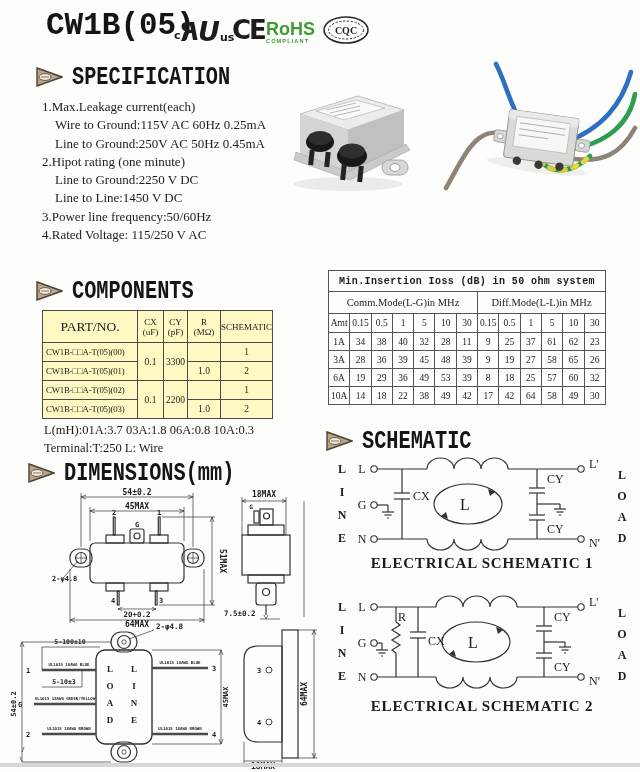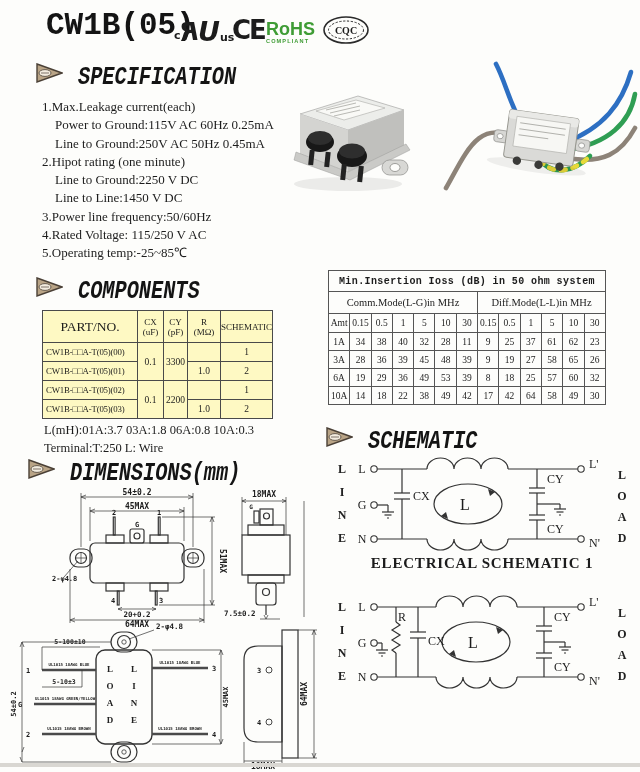--- a/index.html
+++ b/index.html
@@ -1,21 +1,21 @@
 <!DOCTYPE html>
 <html><head>
 <meta charset="utf-8">
 <style>
   html,body{margin:0;padding:0;background:#888;}
   #page{position:relative;width:640px;height:772px;background:#fdfdfb;overflow:hidden;
         font-family:"Liberation Serif",serif;color:#1c1c1c;margin:0 auto;}
   .abs{position:absolute;}
   .slab{font-family:"Liberation Mono",monospace;font-weight:700;color:#141414;white-space:nowrap;}
   .scx{display:inline-block;transform:scaleX(.78);transform-origin:0 60%;}
-  .sechdr{display:flex;align-items:flex-start;gap:15px;font-style:italic;}
+  .sechdr{display:flex;align-items:center;gap:9px;}
   .sechdr .txt{font-size:26px;letter-spacing:0;}
   .model{font-size:31px;letter-spacing:0;}
   .speclist p{margin:0;font-size:13px;line-height:18.3px;white-space:nowrap;}
   .speclist p.ind{padding-left:13px;}
   table{border-collapse:collapse;border-radius:6px;}
   
   .ctab{width:230px;table-layout:fixed;border:1.6px solid #3a3a3a;background:#fef9c3;}
   .ctab th,.ctab td{border:1px solid #4a4a4a;text-align:center;padding:0;overflow:hidden;}
   .ctab th{font-weight:400;}
   .ctab .part{font-size:8.8px;text-align:left;padding-left:3px;letter-spacing:-.2px;}
@@ -77,28 +77,27 @@
     <svg width="27" height="22" viewBox="0 0 27 22">
       <polygon points="1,2 26,11 1,20" fill="#b9a486" stroke="#4a4036" stroke-width="1.4"></polygon>
       <ellipse cx="9" cy="11" rx="6" ry="3.4" fill="#f3ecdf" stroke="#4a4036" stroke-width=".8"></ellipse>
       <path d="M5,11 h8" stroke="#4a4036" stroke-width=".7" fill="none"></path>
     </svg>
     <span class="slab txt scx">SPECIFICATION</span>
   </div>
 
   <div class="abs speclist" style="left:42px;top:98px;">
     <p>1.Max.Leakage current(each)</p>
-    <p class="ind">Power to Ground:115V AC 60Hz 0.25mA</p>
+    <p class="ind">Wire to Ground:115V AC 60Hz 0.25mA</p>
     <p class="ind">Line to Ground:250V AC 50Hz 0.45mA</p>
     <p>2.Hipot  rating (one minute)</p>
     <p class="ind">Line to Ground:2250 V DC</p>
     <p class="ind">Line to Line:1450 V DC</p>
     <p>3.Power line frequency:50/60Hz</p>
     <p>4.Rated Voltage:  115/250 V AC</p>
-    <p>5.Operating temp:-25~85℃</p>
   </div>
 
   <div class="abs" style="left:286px;top:84px;">
     <svg width="128" height="112" viewBox="0 0 128 112">
       <ellipse cx="62" cy="100" rx="54" ry="7" fill="#000" opacity=".07"></ellipse>
       <polygon points="14,30 72,12 118,26 62,46" fill="#ecedea" stroke="#9a9a98" stroke-width=".6"></polygon>
       <polygon points="30,27 70,16 99,24 58,36" fill="#f9f9f6" stroke="#ababa8" stroke-width=".6"></polygon>
       <path d="M40,26 l30,-7 M44,29 l30,-7 M48,32 l26,-6" stroke="#b9b9b4" stroke-width="1" fill="none"></path>
       <polygon points="14,30 62,46 62,88 14,70" fill="#d4d4d1"></polygon>
       <polygon points="62,46 118,26 118,62 62,88" fill="#c0c0bd"></polygon>
@@ -592,15 +591,16 @@
       <text x="257" y="95" font-size="12">N'</text>
       <text x="66" y="31" font-size="12">R</text>
       <text x="96" y="55" font-size="12">CX</text>
       <text x="141" y="58" font-size="16" text-anchor="middle">L</text>
       <text x="222" y="31" font-size="12">CY</text>
       <text x="222" y="81" font-size="12">CY</text>
     </svg>
     <div class="abs vtext" style="left:4px;top:10px;font-size:12px;letter-spacing:9px;">LINE</div>
     <div class="abs vtext" style="left:284px;top:16px;font-size:12px;letter-spacing:7px;">LOAD</div>
   </div>
+  <div class="abs cap" style="left:332px;top:698px;width:300px;">ELECTRICAL SCHEMATIC 2</div>
 
   <div class="abs strip" style="left:0;top:763px;width:640px;height:4px;"></div>
 </div>
 
 </body></html>

